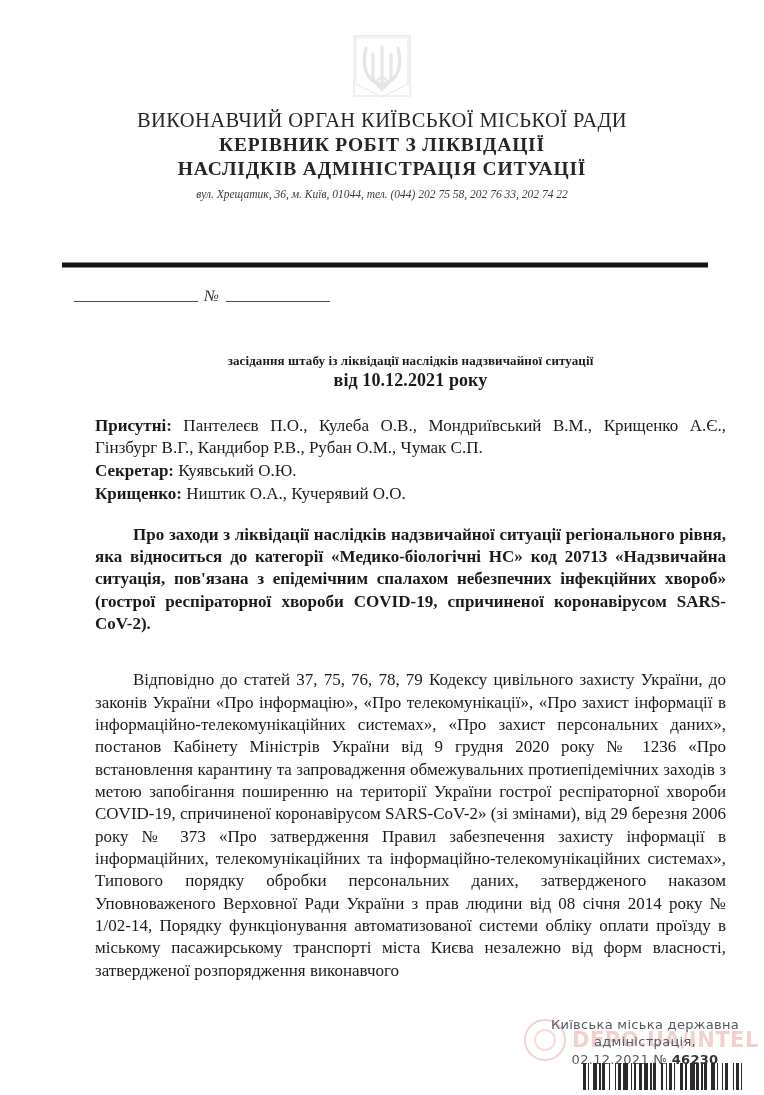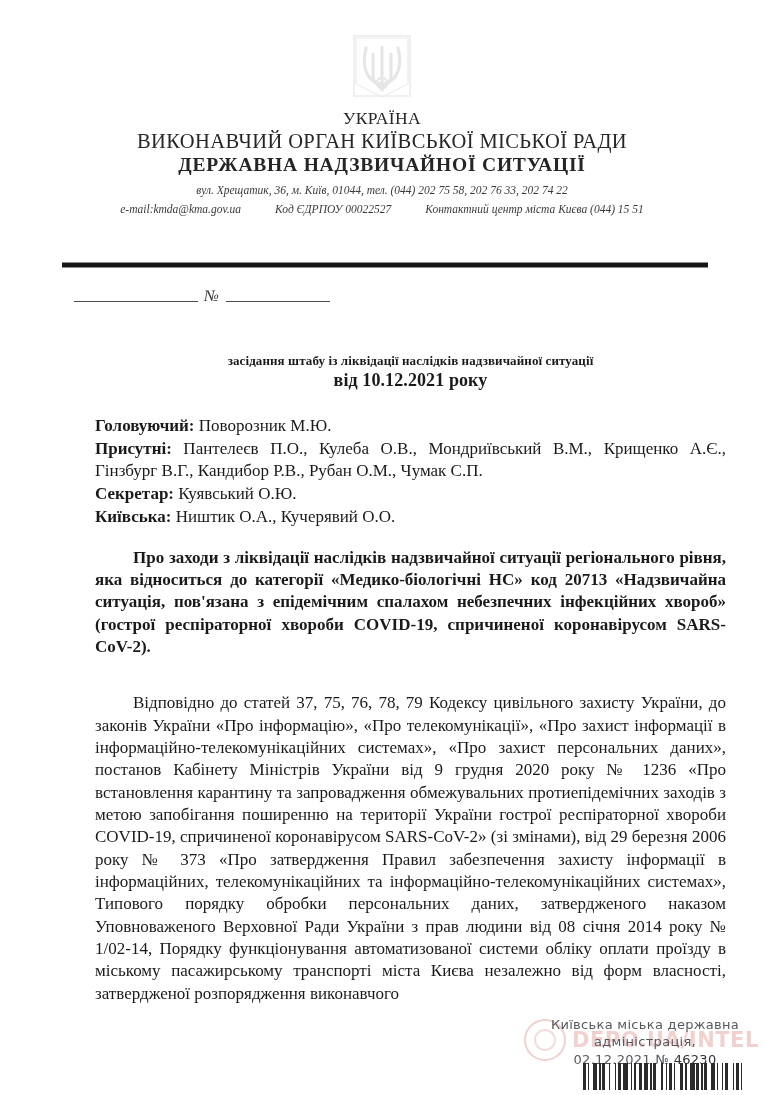--- a/index.html
+++ b/index.html
@@ -169,21 +169,21 @@
     left: 545px;
     top: 1016px;
     width: 200px;
     text-align: center;
     font-family: "DejaVu Sans", "Liberation Sans", sans-serif;
     font-size: 13px;
     color: #55595e;
     line-height: 1.34;
     letter-spacing: 0.3px;
   }
-  .stamp .num { font-weight: normal; color: #2f3336; }
+  .stamp .num { font-weight: bold; color: #2f3336; }
 
   .watermark {
     position: absolute;
     left: 524px;
     top: 1014px;
     width: 238px;
     height: 52px;
     display: flex;
     align-items: center;
     gap: 6px;
@@ -251,64 +251,55 @@
         <path d="M22 44 C24 50 28 52 31 52"></path>
         <path d="M40 44 C38 50 34 52 31 52"></path>
         <path d="M18 43 C22 48 26 50 31 50"></path>
         <path d="M44 43 C40 48 36 50 31 50"></path>
       </g>
       <circle cx="31" cy="49" r="5.2" fill="none" stroke="#adadad" stroke-width="2.4"></circle>
     </svg>
   </div>
 
   <div class="letterhead">
-    <div class="lh-line lh-country">УКРАЇНА</div>
     <div class="lh-line lh-org1">ВИКОНАВЧИЙ ОРГАН КИЇВСЬКОЇ МІСЬКОЇ РАДИ</div>
-    <div class="lh-line lh-bold2">ДЕРЖАВНА НАДЗВИЧАЙНОЇ СИТУАЦІЇ</div>
+    <div class="lh-line lh-bold1">КЕРІВНИК РОБІТ З ЛІКВІДАЦІЇ</div>
+    <div class="lh-line lh-bold2">НАСЛІДКІВ АДМІНІСТРАЦІЯ СИТУАЦІЇ</div>
 
     <div class="lh-contacts">
       <div>вул. Хрещатик, 36, м. Київ, 01044, тел. (044) 202 75 58, 202 76 33, 202 74 22</div>
-      <div class="row2">
-        <span>e-mail:kmda@kma.gov.ua</span>
-        <span>Код ЄДРПОУ 00022527</span>
-        <span>Контактний центр міста Києва (044) 15 51</span>
-      </div>
     </div>
   </div>
 
   <div class="hrule"></div>
 
   <div class="numberline">
     <span class="blank blank-a"></span>
     <span class="numsym">№</span>
     <span class="blank blank-b"></span>
   </div>
 
   <div class="body">
 
     <div class="doc-title">
       <div class="t2">засідання штабу із ліквідації наслідків надзвичайної ситуації</div>
       <div class="t3">від 10.12.2021 року</div>
     </div>
 
     <div class="roster">
-      <div class="r-line">
-        <span class="lbl">Головуючий:</span>
-        <span>Поворозник М.Ю.</span>
-      </div>
       <div class="r-line justified">
         <span class="lbl">Присутні:</span>
         <span>Пантелеєв П.О., Кулеба О.В., Мондриївський В.М., Крищенко А.Є., Гінзбург В.Г., Кандибор Р.В., Рубан О.М., Чумак С.П.</span>
       </div>
       <div class="r-line">
         <span class="lbl">Секретар:</span>
         <span>Куявський О.Ю.</span>
       </div>
       <div class="r-line">
-        <span class="lbl">Київська:</span>
+        <span class="lbl">Крищенко:</span>
         <span>Ништик О.А., Кучерявий О.О.</span>
       </div>
     </div>
 
     <div class="subject">Про заходи з ліквідації наслідків надзвичайної ситуації регіонального рівня, яка відноситься до категорії «Медико-біологічні НС» код 20713 «Надзвичайна ситуація, пов'язана з епідемічним спалахом небезпечних інфекційних хвороб» (гострої респіраторної хвороби COVID-19, спричиненої коронавірусом SARS-CoV-2).</div>
 
     <div class="para">Відповідно до статей 37, 75, 76, 78, 79 Кодексу цивільного захисту України, до законів України «Про інформацію», «Про телекомунікації», «Про захист інформації в інформаційно-телекомунікаційних системах», «Про захист персональних даних», постанов Кабінету Міністрів України від 9 грудня 2020 року № 1236 «Про встановлення карантину та запровадження обмежувальних протиепідемічних заходів з метою запобігання поширенню на території України гострої респіраторної хвороби COVID-19, спричиненої коронавірусом SARS-CoV-2» (зі змінами), від 29 березня 2006 року № 373 «Про затвердження Правил забезпечення захисту інформації в інформаційних, телекомунікаційних та інформаційно-телекомунікаційних системах», Типового порядку обробки персональних даних, затвердженого наказом Уповноваженого Верховної Ради України з прав людини від 08 січня 2014 року № 1/02-14, Порядку функціонування автоматизованої системи обліку оплати проїзду в міському пасажирському транспорті міста Києва незалежно від форм власності, затвердженої розпорядження виконавчого</div>
 
   </div>
 

